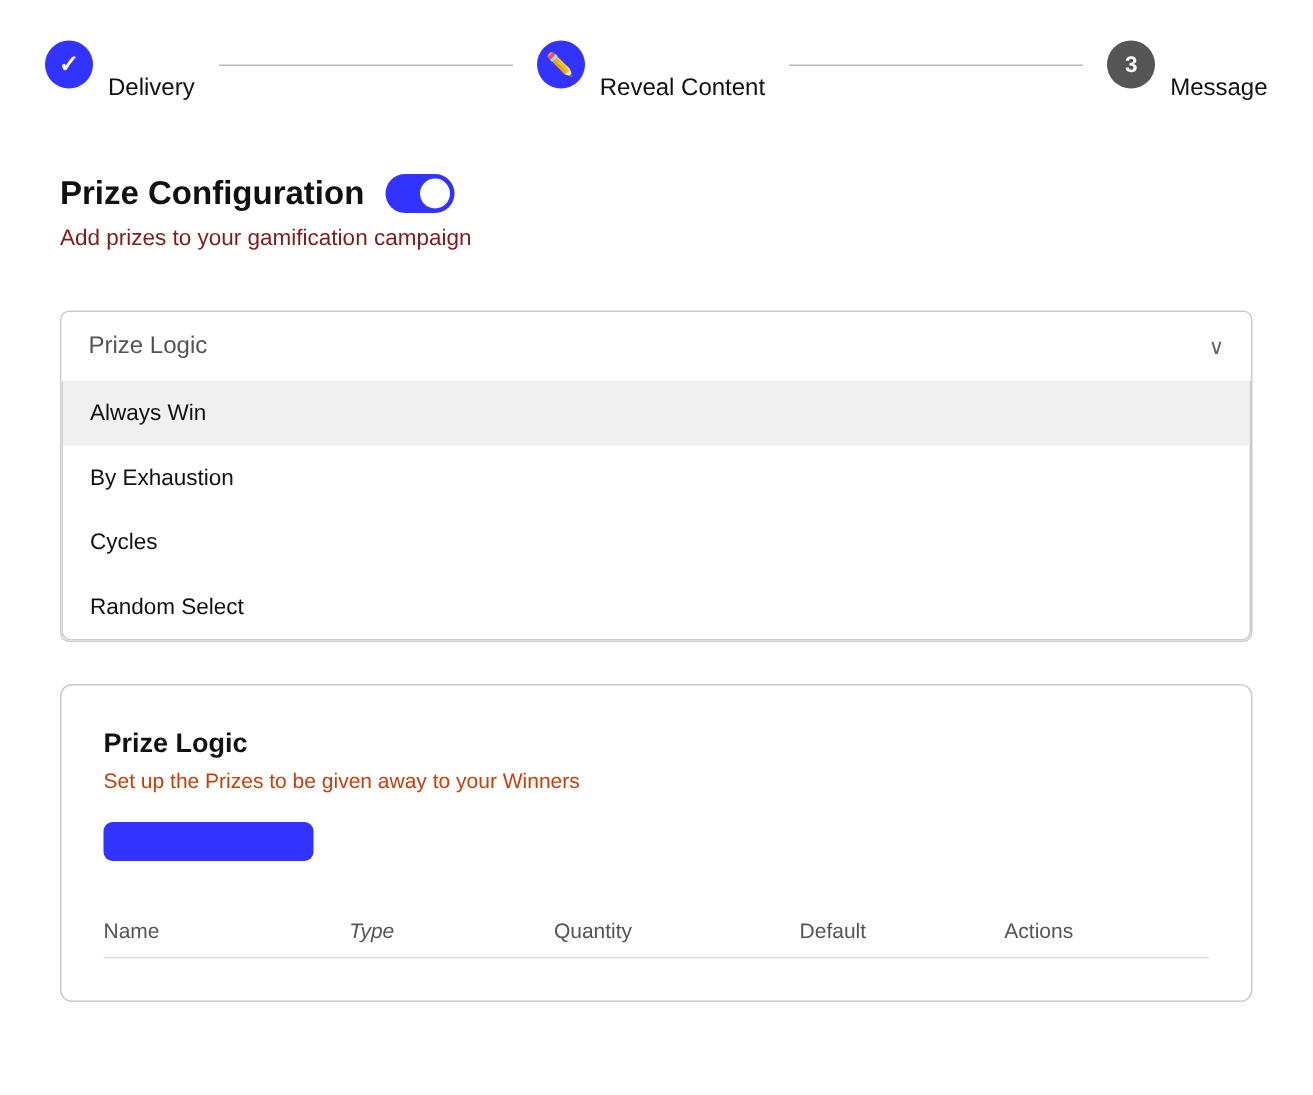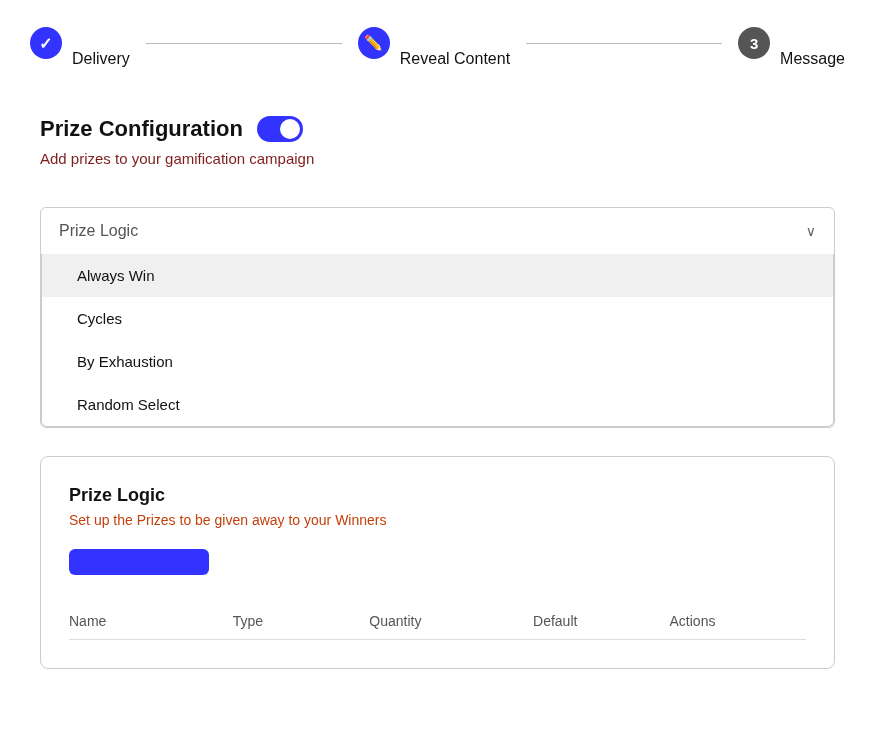--- a/index.html
+++ b/index.html
@@ -128,21 +128,21 @@
     }
 
     
     .dropdown-options {
       border: 1px solid #ccc;
       border-top: none;
       background: #fff;
       border-radius: 0 0 6px 6px;
     }
     .dropdown-option {
-      padding: 13px 35px;
+      padding: 13px 18px;
       font-size: 15px;
       color: #111;
       cursor: pointer;
     }
     .dropdown-option.selected {
       background: #f0f0f0;
       font-weight: 500;
     }
     .dropdown-outer {
       border: 1px solid #ccc;
@@ -188,21 +188,21 @@
       align-items: center;
       padding: 10px 0 10px 0;
       border-bottom: 1px solid #ddd;
     }
     .th {
       font-size: 14px;
       color: #555;
       font-weight: 400;
     }
     .th-name { flex: 1.2; }
-    .th-type { flex: 1; }
+    .th-type { flex: 1; font-style: italic; }
     .th-quantity { flex: 1.2; }
     .th-default { flex: 1; }
     .th-actions { flex: 1; }
   </style>
 </head>
 <body>
 
 <div class="stepper">
 
   <div class="step">
@@ -239,22 +239,22 @@
   </div>
   <p class="config-subtitle">Add prizes to your gamification campaign</p>
 
   <div class="dropdown-outer">
     <div class="dropdown-header">
       <span class="label">Prize Logic</span>
       <span class="chevron">∨</span>
     </div>
     <div class="dropdown-options">
       <div class="dropdown-option selected">Always Win</div>
+      <div class="dropdown-option">By Exhaustion</div>
       <div class="dropdown-option">Cycles</div>
-      <div class="dropdown-option">By Exhaustion</div>
       <div class="dropdown-option">Random Select</div>
     </div>
   </div>
 
   <div style="margin-top: 28px;">
     <div class="prize-card">
       <div class="prize-card-title">Prize Logic</div>
       <div class="prize-card-subtitle">Set up the Prizes to be given away to your Winners</div>
       <button class="add-prize-btn"></button>
       <div class="table-header">

